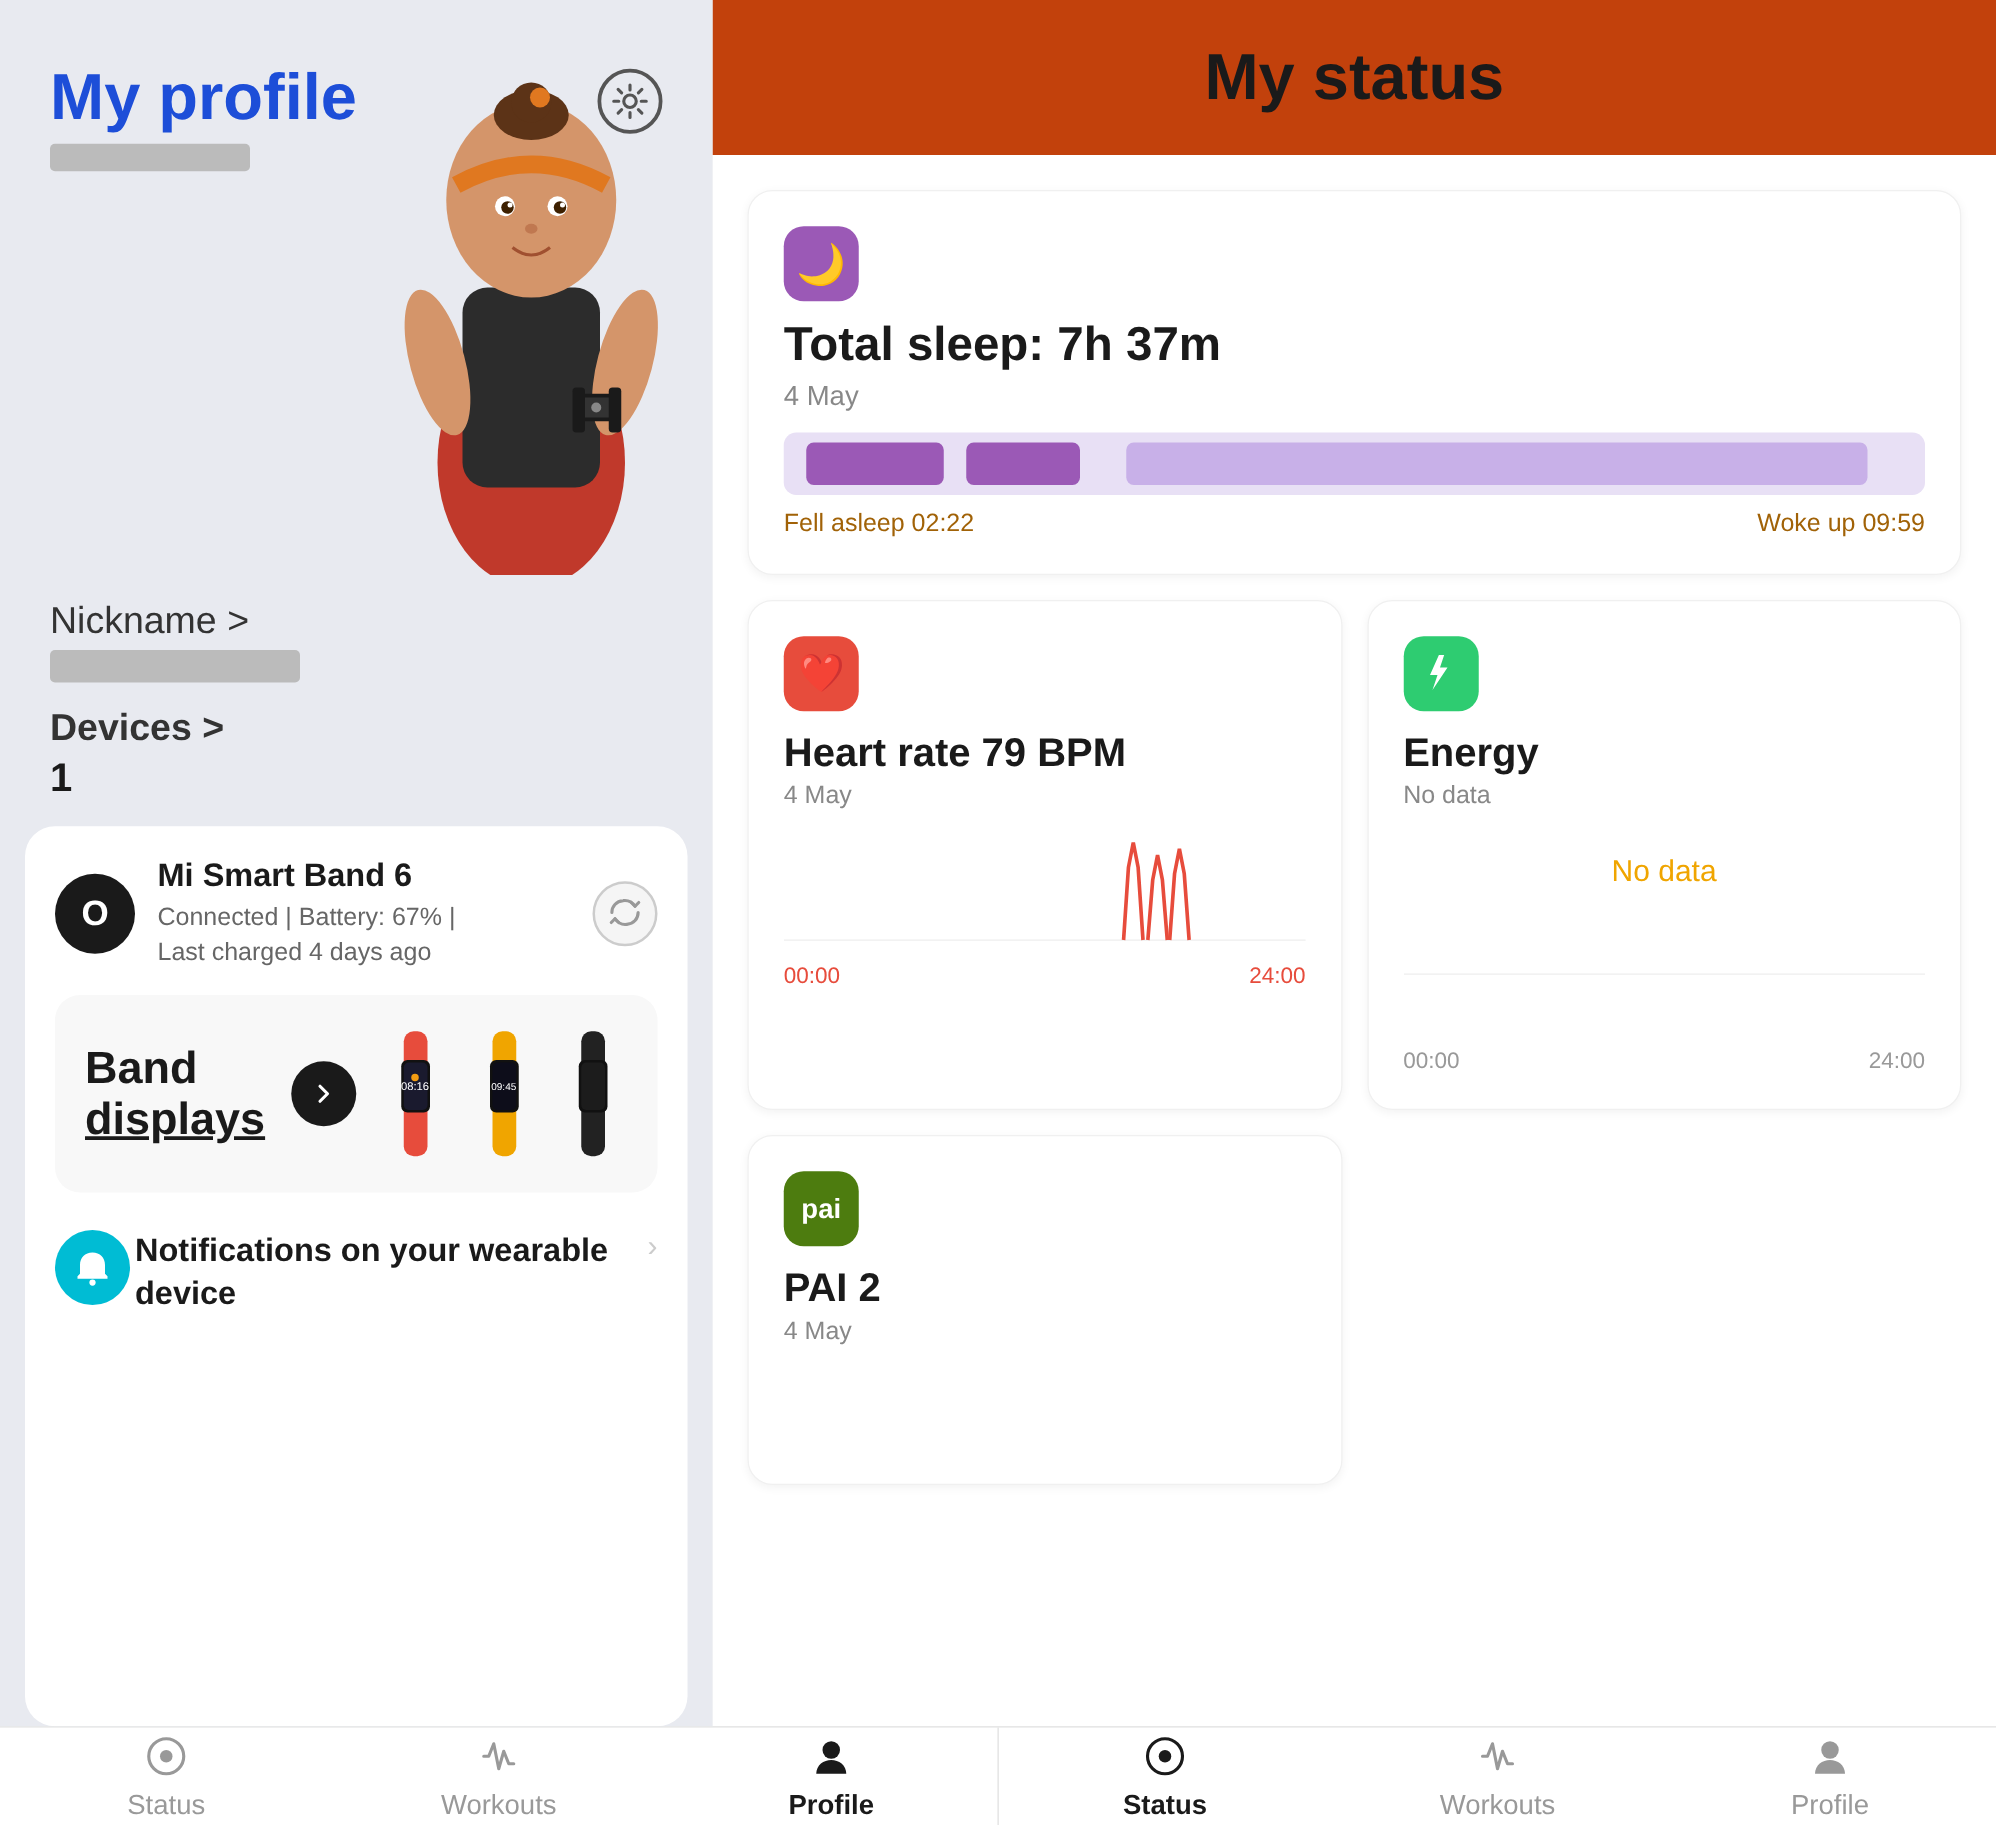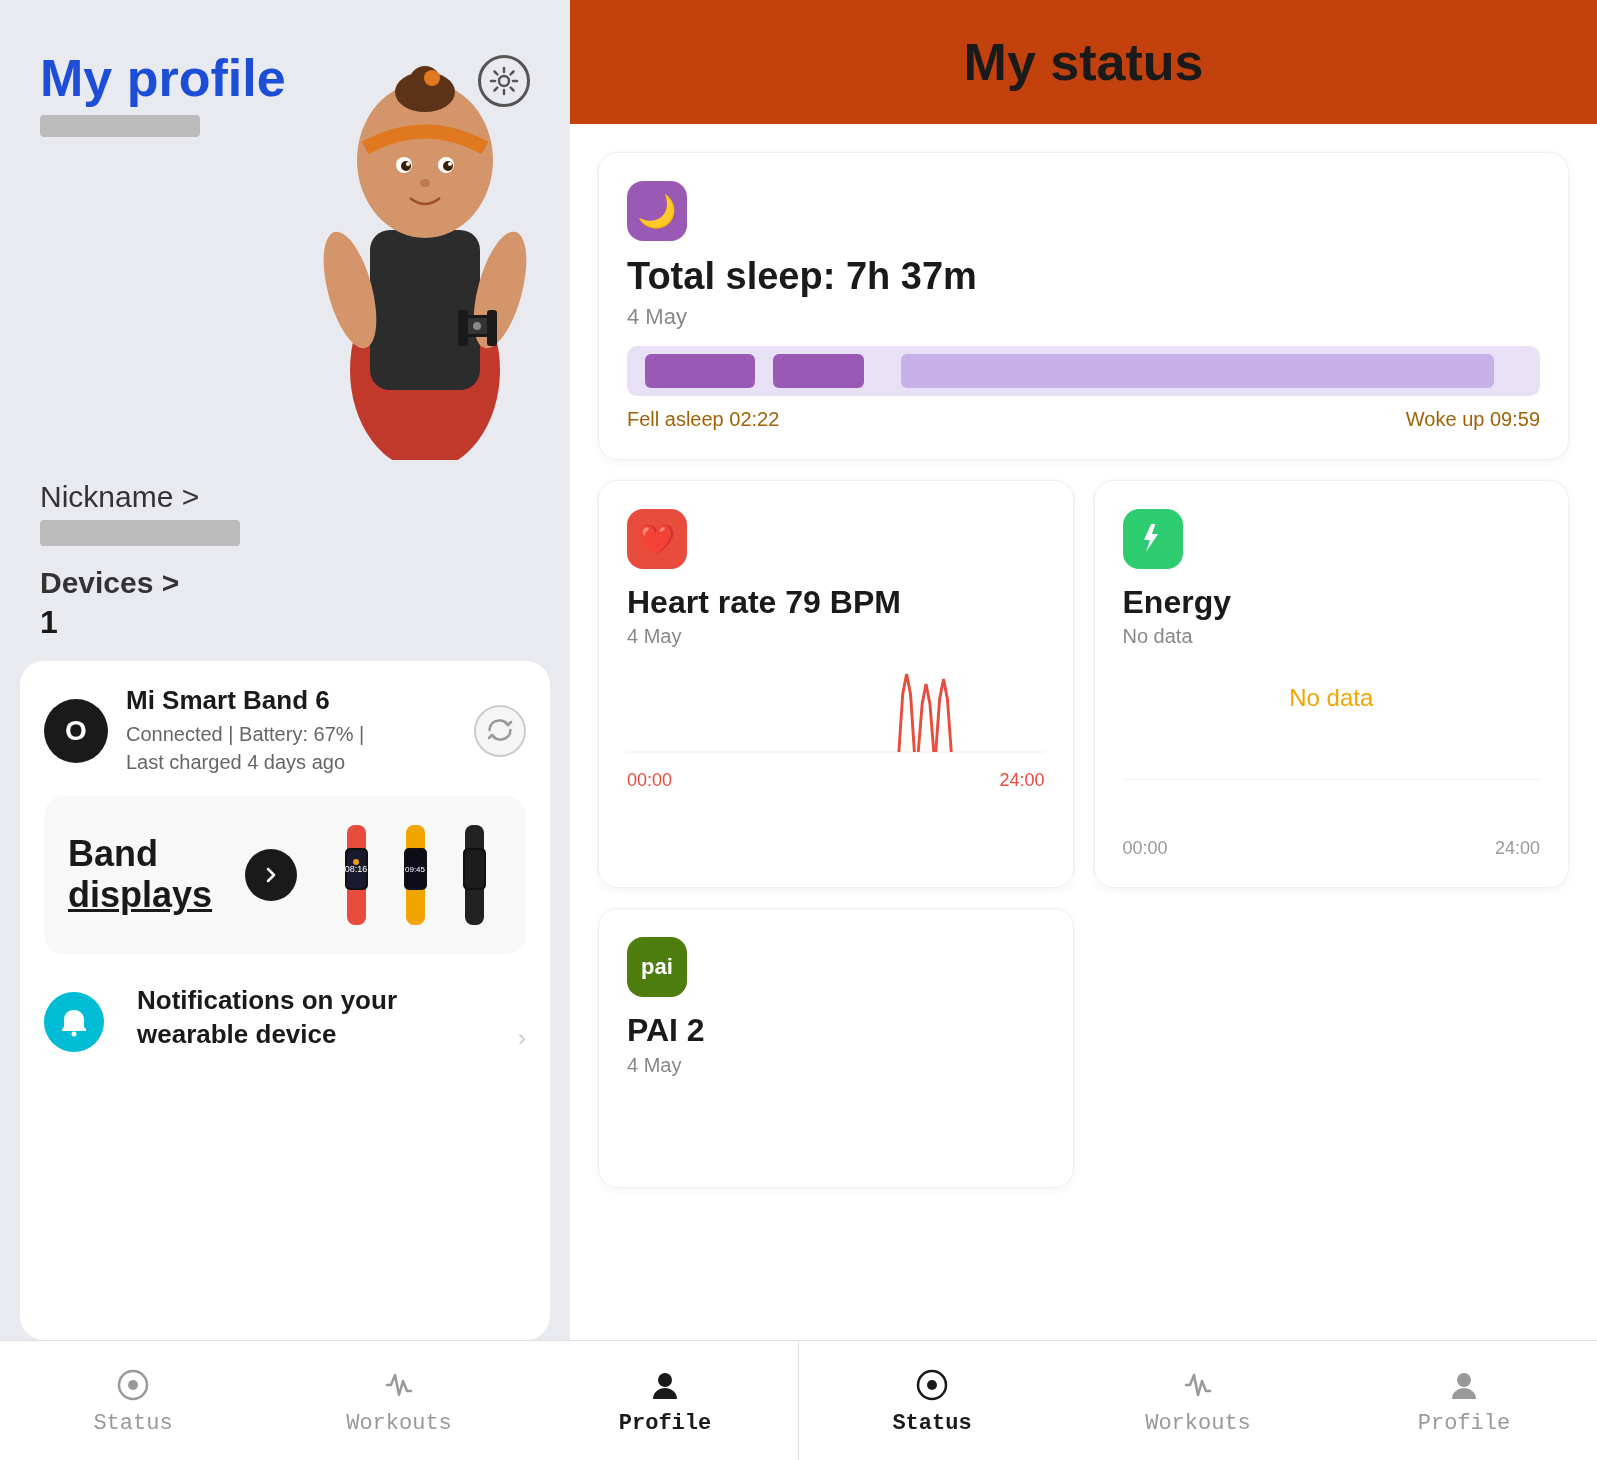--- a/index.html
+++ b/index.html
@@ -157,22 +157,22 @@
       height: 52px;
       background: #1a1a1a;
       border-radius: 50%;
       display: flex;
       align-items: center;
       justify-content: center;
       cursor: pointer;
     }
     .notifications-row {
       display: flex;
-      align-items: flex-end;
-      gap: 33px;
+      align-items: flex-start;
+      gap: 4px;
       padding: 10px 0;
     }
     .notif-icon {
       width: 60px;
       height: 60px;
       background: #00bcd4;
       border-radius: 50%;
       display: flex;
       align-items: center;
       justify-content: center;
@@ -345,25 +345,24 @@
     }
     .energy-axis {
       display: flex;
       justify-content: space-between;
       font-size: 18px;
       color: #999;
       margin-top: 6px;
     }
     
     .bottom-nav {
-      height: 120px;
+      height: 79px;
       display: flex;
       background: #fff;
       border-top: 1px solid #e0e0e0;
-      font-family: Liberation Mono, monospace;
     }
     .nav-section {
       flex: 1;
       display: flex;
     }
     .nav-item {
       flex: 1;
       display: flex;
       flex-direction: column;
       align-items: center;
@@ -387,21 +386,21 @@
       font-weight: 600;
     }
     .nav-divider {
       width: 1px;
       background: #e0e0e0;
     }
     
     .watches-container {
       display: flex;
       align-items: center;
-      gap: 4px;
+      gap: 16px;
     }
   </style>
 </head>
 <body>
 
 <div class="app-container">
 
   <div class="left-panel">
     <div class="profile-header">
       <h1 class="profile-title">My profile</h1>

